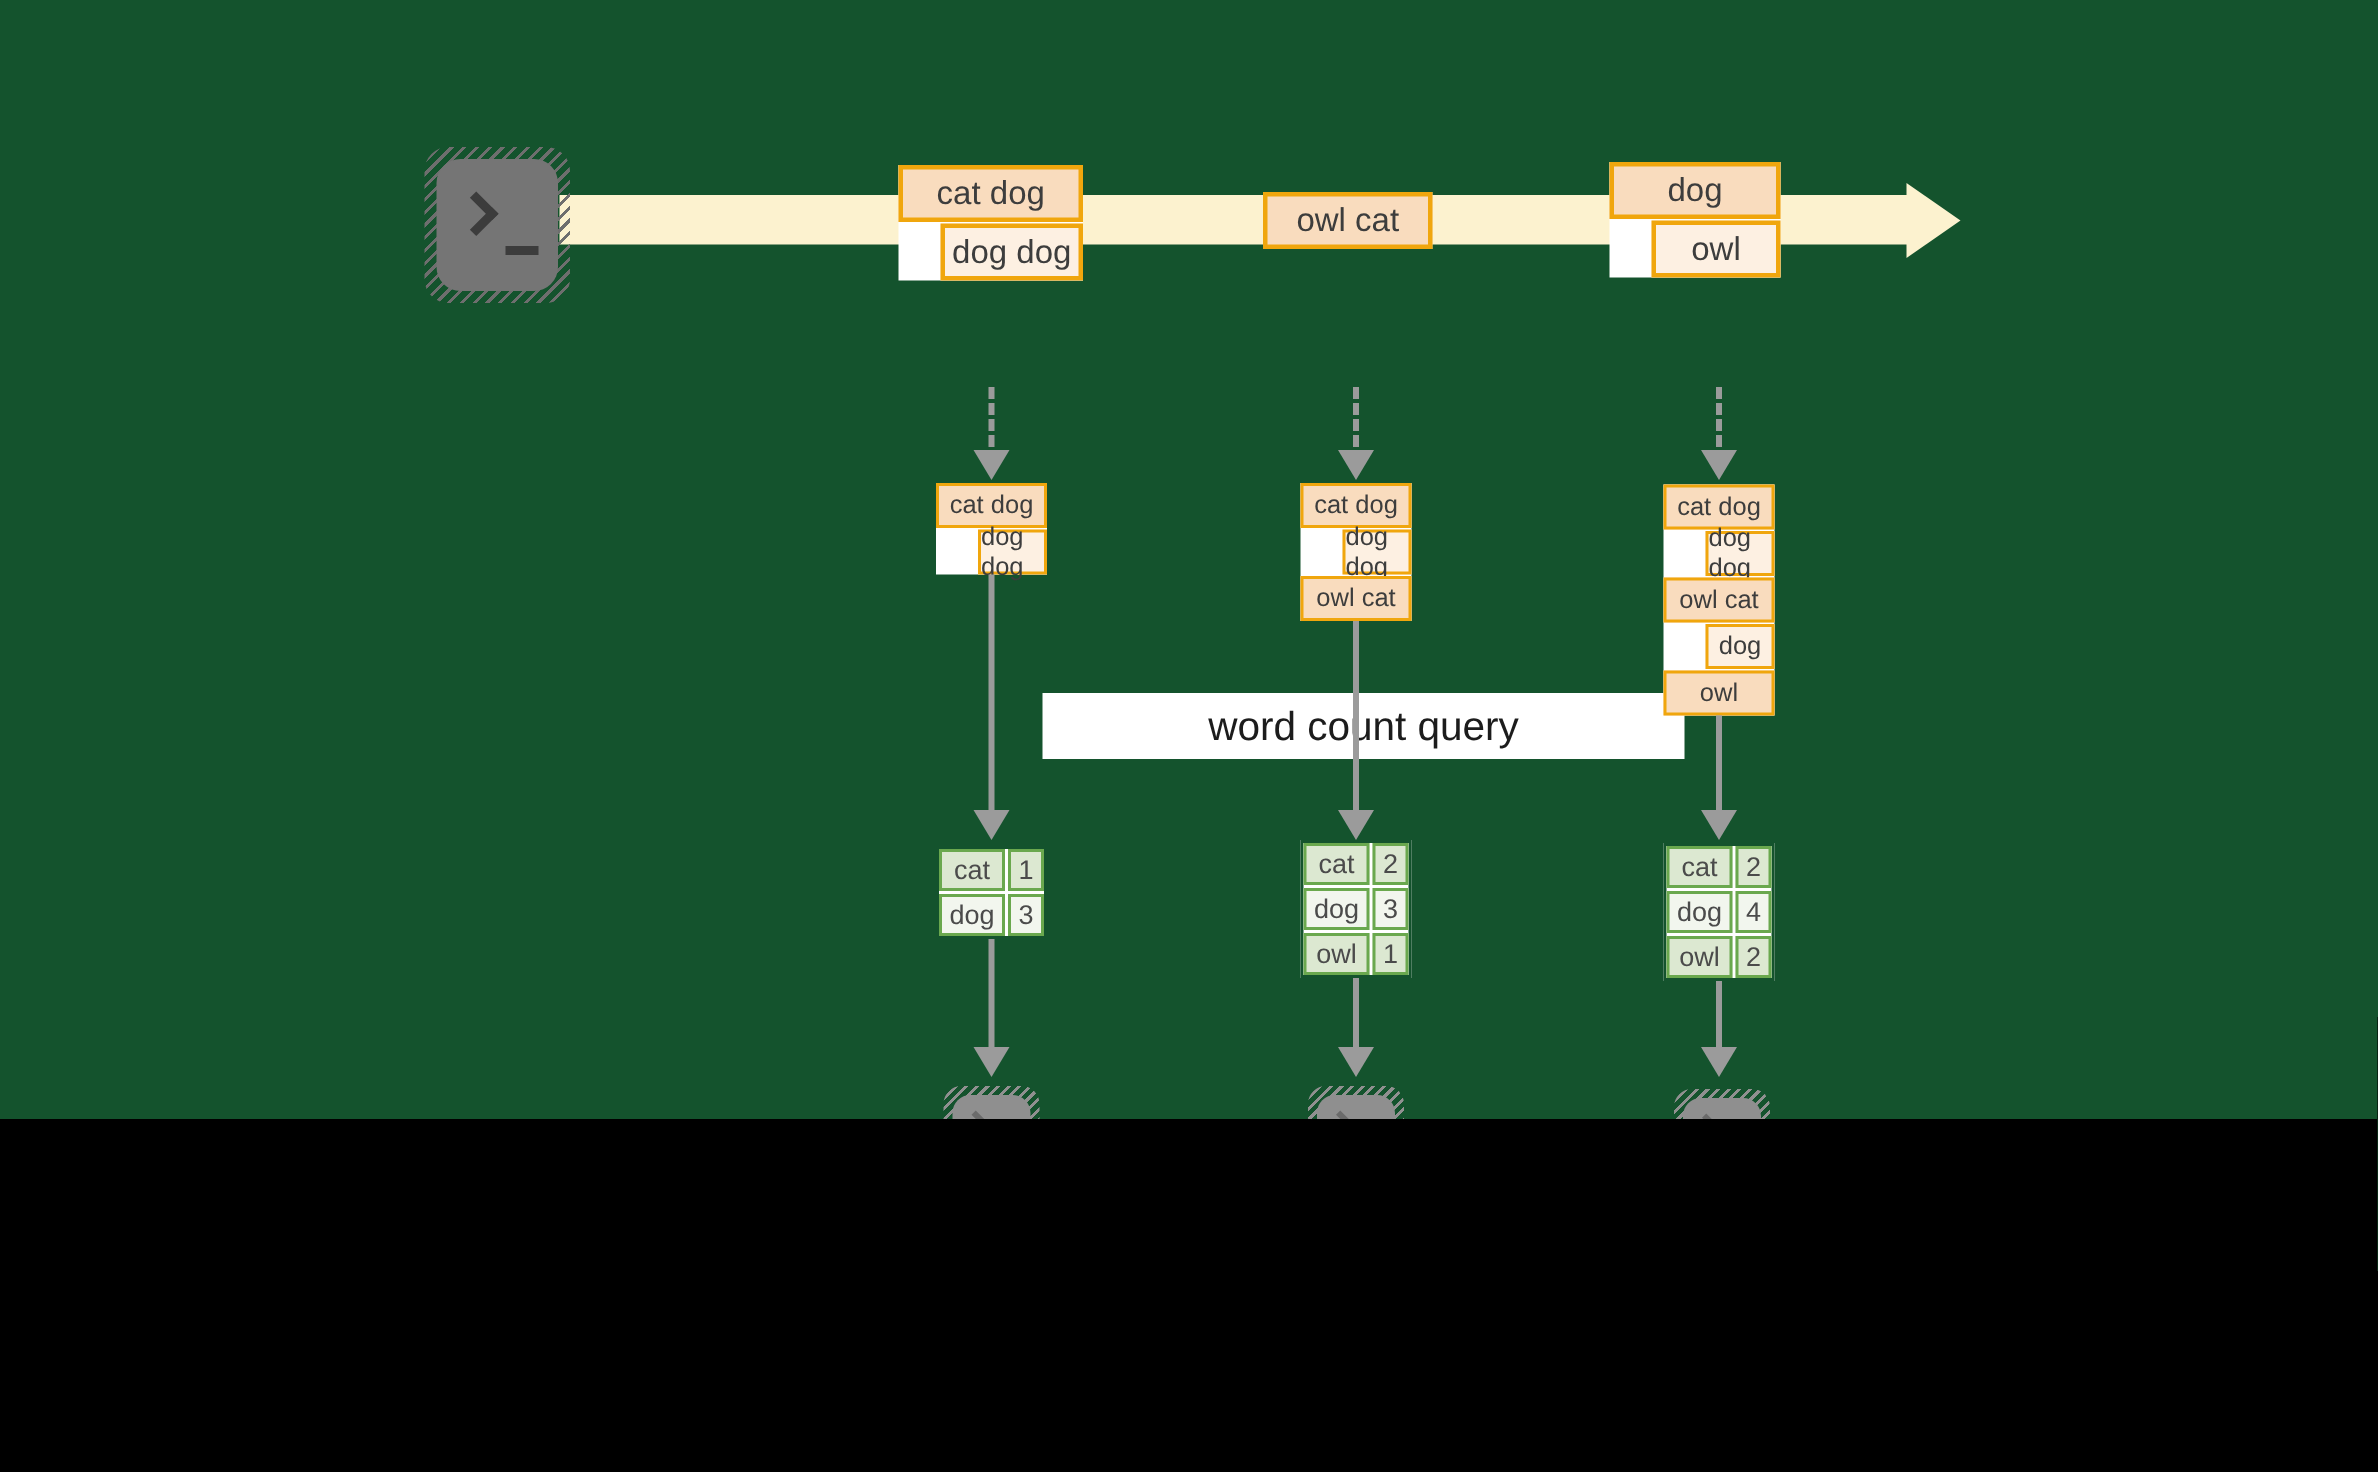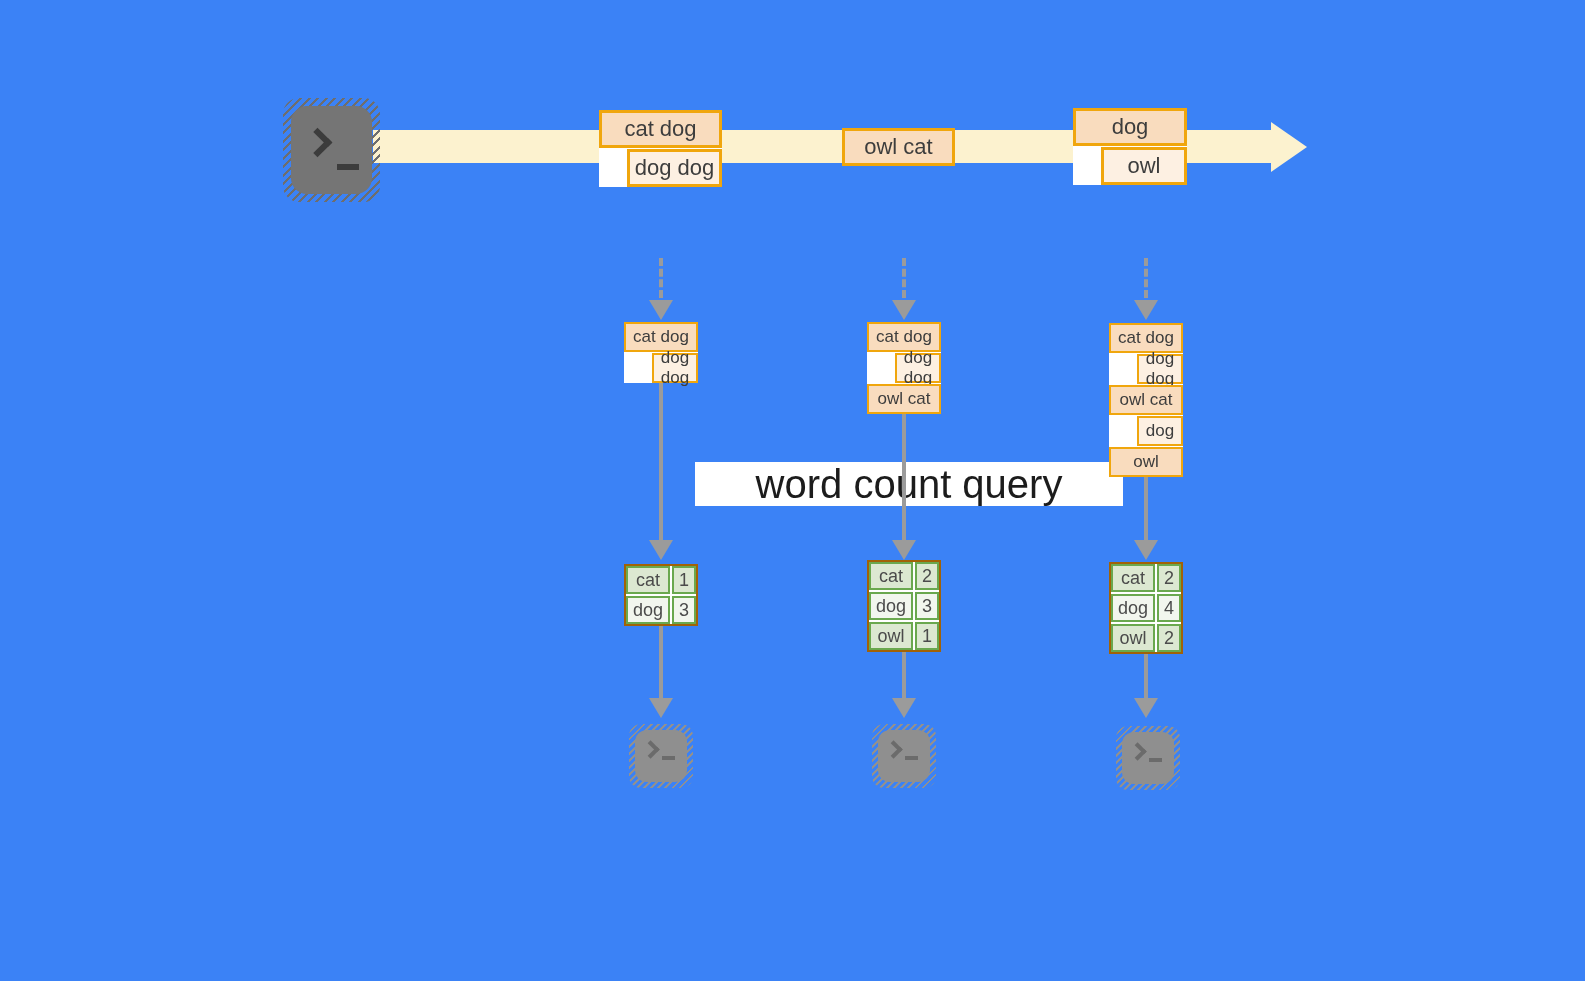--- a/index.html
+++ b/index.html
@@ -1,43 +1,42 @@
 <!DOCTYPE html>
 <html><head>
 <meta charset="utf-8">
 <style>
   html,body{margin:0;padding:0;background:#000;}
   #stage{
-    position:relative;width:1585px;height:981px;background:#3b82f6;overflow:hidden;
+    position:relative;width:1585px;height:746px;background:#14532d;overflow:hidden;
     font-family:"Liberation Sans",sans-serif;
-    text-align:center;
   }
   
   .stream-band{position:absolute;left:373px;top:130px;width:900px;height:33px;background:#fcf2cf;z-index:1;}
   .stream-head{position:absolute;left:1271px;top:122px;width:0;height:0;z-index:1;
     border-top:25px solid transparent;border-bottom:25px solid transparent;border-left:36px solid #fcf2cf;}
   
   .vstack{position:absolute;display:flex;flex-direction:column;gap:1px;background:#fff;z-index:2;}
   .ocell{box-sizing:border-box;border:3px solid #f0a60d;display:flex;align-items:center;justify-content:center;
     color:#3d3d3d;}
   .ocell.dark{background:#f9dcbe;}
   .ocell.light{background:#fdf0e2;margin-left:28px;}
   .batch .ocell{height:38px;font-size:22px;}
   .buffer .ocell{height:30px;font-size:17px;border-width:2px;}
   
   .vdash{position:absolute;width:0;border-left:4px dashed #9b9b9b;z-index:3;}
   .vline{position:absolute;width:4px;background:#9b9b9b;z-index:3;}
   .ahead{position:absolute;width:0;height:0;z-index:3;
     border-left:12px solid transparent;border-right:12px solid transparent;border-top:20px solid #9b9b9b;}
   
   .query-band{position:absolute;left:695px;top:462px;width:428px;height:44px;background:#ffffff;z-index:1;
-    display:flex;align-items:center;justify-content:center;font-size:40px;color:#1c1c1c;}
+    display:flex;align-items:center;justify-content:center;font-size:27px;color:#1c1c1c;}
   
   .gtable{position:absolute;display:grid;grid-template-columns:44px 24px;grid-auto-rows:28px;gap:2px;
-    background:#fff;border:2px solid #a16207;z-index:2;}
+    background:#fff;border:2px solid #14532d;z-index:2;}
   .gcell{box-sizing:border-box;border:2px solid #6aa84e;display:flex;align-items:center;justify-content:center;
     font-size:18px;color:#4b4b4b;}
   .gcell.dark{background:#dce8d1;}
   .gcell.light{background:#f2f6ee;}
   
   .term{position:absolute;z-index:2;}
   .term .hatch{position:absolute;inset:0;border-radius:16px;
     background:repeating-linear-gradient(135deg,#6e6e6e 0 2px,rgba(0,0,0,0) 2px 6px);}
   .term .body{position:absolute;border-radius:16px;background:#757575;}
   .term.src{left:283px;top:98px;width:97px;height:104px;}

